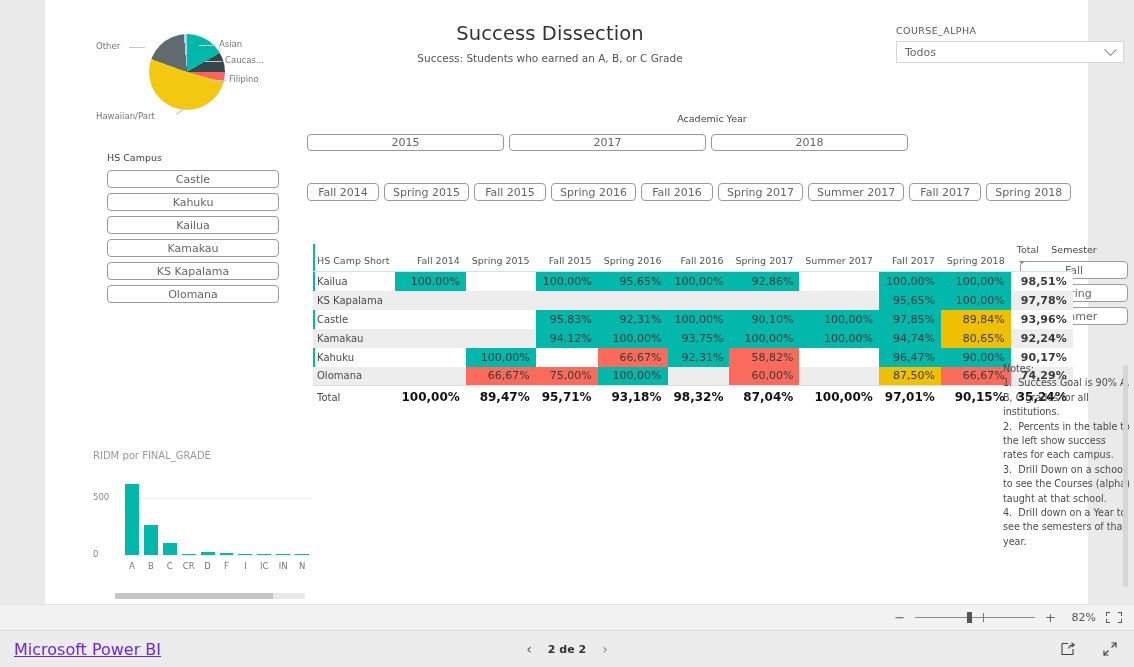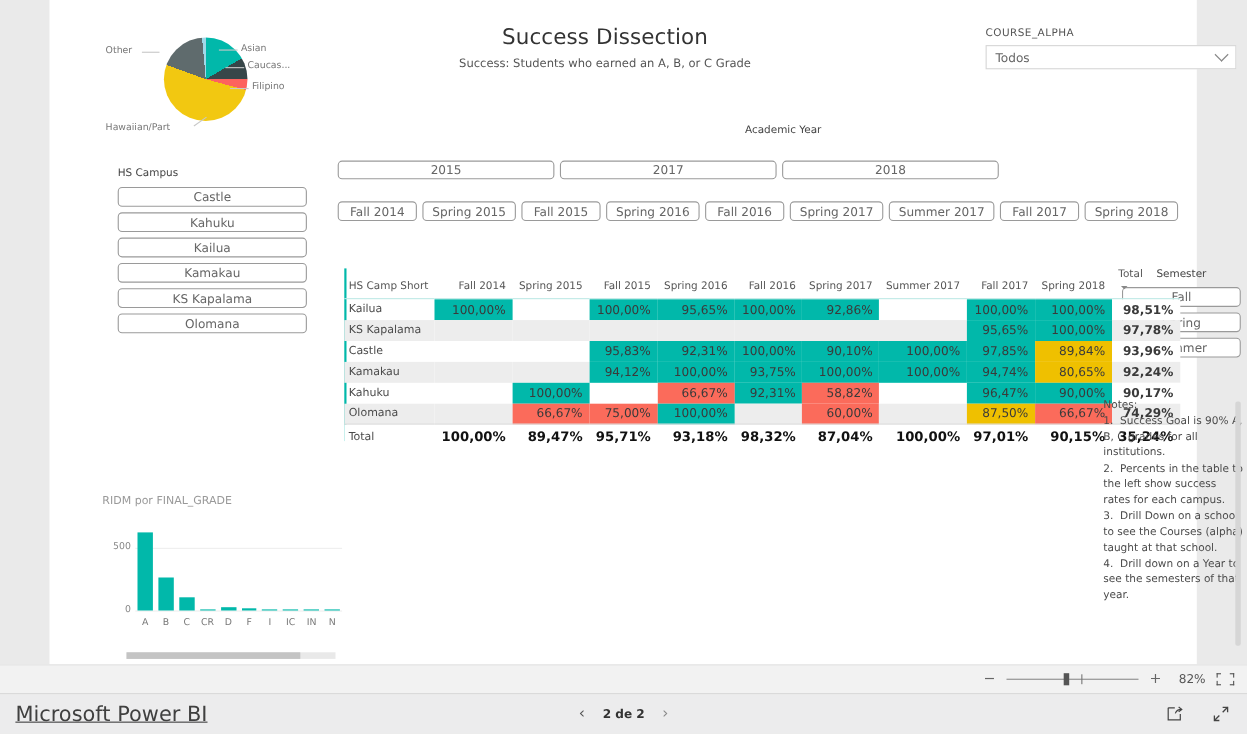--- a/index.html
+++ b/index.html
@@ -76,21 +76,21 @@
     display: flex; align-items: center; justify-content: center;
   }
 
   
   #hs-campus { position: absolute; left: 62px; top: 152px; width: 176px; }
   #hs-campus .slicer-label { margin-bottom: 7px; }
   #hs-campus .sbtn { height: 18px; width: 172px; margin-bottom: 5px; }
 
   
   #acad-year { position: absolute; left: 262px; top: 113px; width: 810px; }
-  #acad-year .slicer-label { text-align: center; width: 810px; margin-bottom: 22px; }
+  #acad-year .slicer-label { text-align: center; width: 810px; margin-bottom: 10px; }
   #acad-year .row { display: flex; gap: 5px; }
   #acad-year .sbtn { height: 17px; width: 197px; }
 
   
   #terms { position: absolute; left: 262px; top: 183px; display: flex; gap: 5px; }
   #terms .sbtn { height: 18px; padding: 0 8px; min-width: 72px; }
 
   
   #semester { position: absolute; left: 975px; top: 244px; width: 112px; }
   #semester .slicer-label { text-align: center; width: 108px; margin-bottom: 6px; }
@@ -136,21 +136,21 @@
   #notes-scroll {
     position: absolute; left: 1078px; top: 365px; width: 5px; height: 222px;
     background: #d6d6d6; border-radius: 2px;
   }
 
   
   #bar-visual { position: absolute; left: 48px; top: 450px; width: 225px; height: 150px; }
   #bar-title { font-size: 10px; color: #999; margin-bottom: 6px; }
   #plot { position: relative; width: 218px; height: 110px; }
   .gridline { position: absolute; left: 30px; right: 0; height: 1px; background: #eeeeee; }
-  .ytick { position: absolute; left: 0; width: 26px; text-align: right; font-size: 8.5px; color: #888; }
+  .ytick { position: absolute; left: 0; width: 26px; text-align: left; font-size: 8.5px; color: #888; }
   .bars { position: absolute; left: 32px; bottom: 22px; right: 2px; height: 82px; display: flex; align-items: flex-end; gap: 5px; }
   .bar { flex: 1; background: #01b8aa; min-height: 1.5px; }
   .xlabels { position: absolute; left: 32px; bottom: 6px; right: 2px; display: flex; gap: 5px; }
   .xlabels span { flex: 1; text-align: center; font-size: 8.5px; color: #777; }
   #bar-scroll { position: absolute; left: 70px; top: 593px; width: 190px; height: 6px; background: #e9e9e9; }
   #bar-scroll i { display: block; width: 158px; height: 6px; background: #c4c4c4; }
 
   
   .zm-btn { font-size: 13px; color: #666; cursor: default; user-select: none; }
   .zm-track { position: relative; width: 120px; height: 1px; background: #8a8a8a; }
@@ -158,21 +158,21 @@
   .zm-notch { position: absolute; left: 68px; top: -4px; width: 1px; height: 9px; background: #777; }
   .zm-pct { font-size: 11px; color: #555; min-width: 30px; text-align: right; }
   .fit-icon { width: 16px; height: 11px; position: relative; }
   .fit-icon i { position: absolute; width: 4px; height: 4px; border: 1.4px solid #555; }
   .fit-icon i:nth-child(1){left:0;top:0;border-right:none;border-bottom:none;}
   .fit-icon i:nth-child(2){right:0;top:0;border-left:none;border-bottom:none;}
   .fit-icon i:nth-child(3){left:0;bottom:0;border-right:none;border-top:none;}
   .fit-icon i:nth-child(4){right:0;bottom:0;border-left:none;border-top:none;}
 
   
-  #brand { margin-left: 14px; font-size: 19px; color: #404040; text-decoration: underline; }
+  #brand { margin-left: 14px; font-size: 16px; color: #6d28d9; text-decoration: underline; }
   #pager { position: absolute; left: 50%; transform: translateX(-50%); display: flex; align-items: center; gap: 16px; }
   #pager .arrow { font-size: 14px; color: #8a8a8a; }
   #pager .arrow.on { color: #555; }
   #pager .pg { font-size: 11px; color: #333; font-weight: bold; }
   #footer-right { position: absolute; right: 16px; display: flex; align-items: center; gap: 26px; }
   .ic { width: 16px; height: 16px; color: #444; }
 </style>
 </head>
 <body>
 

